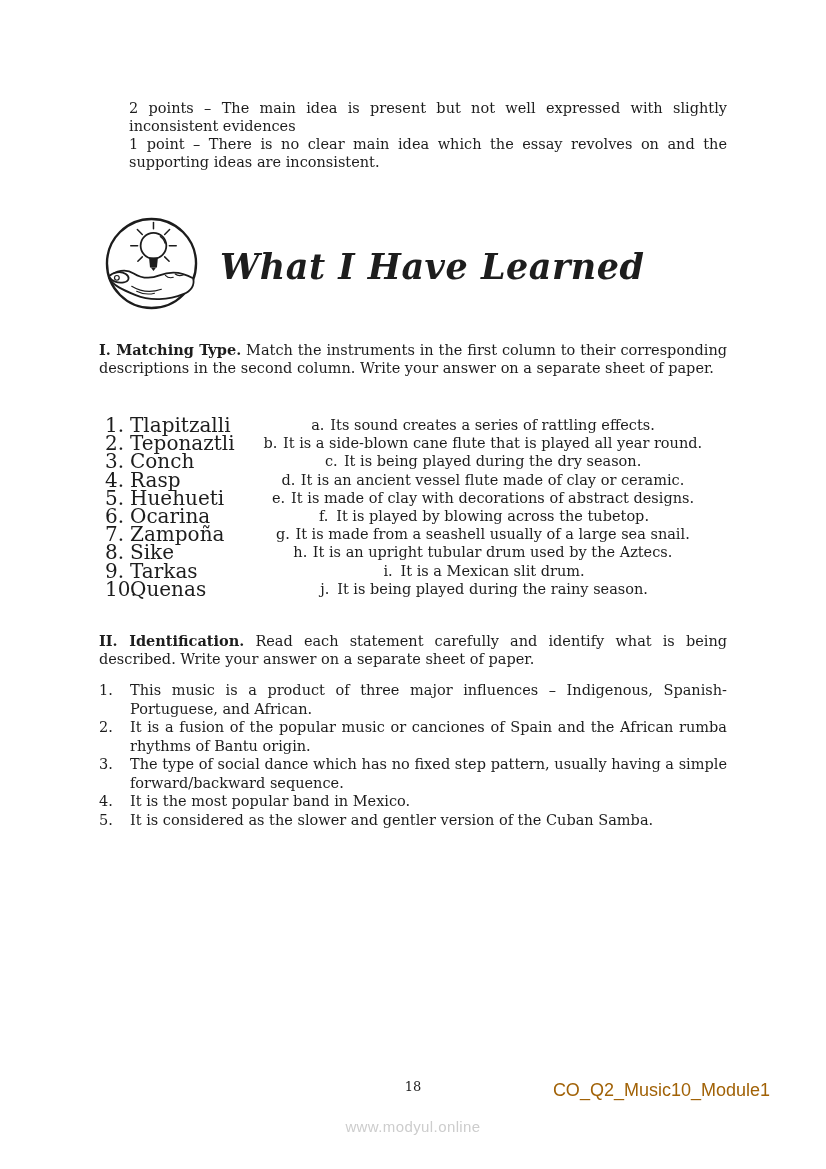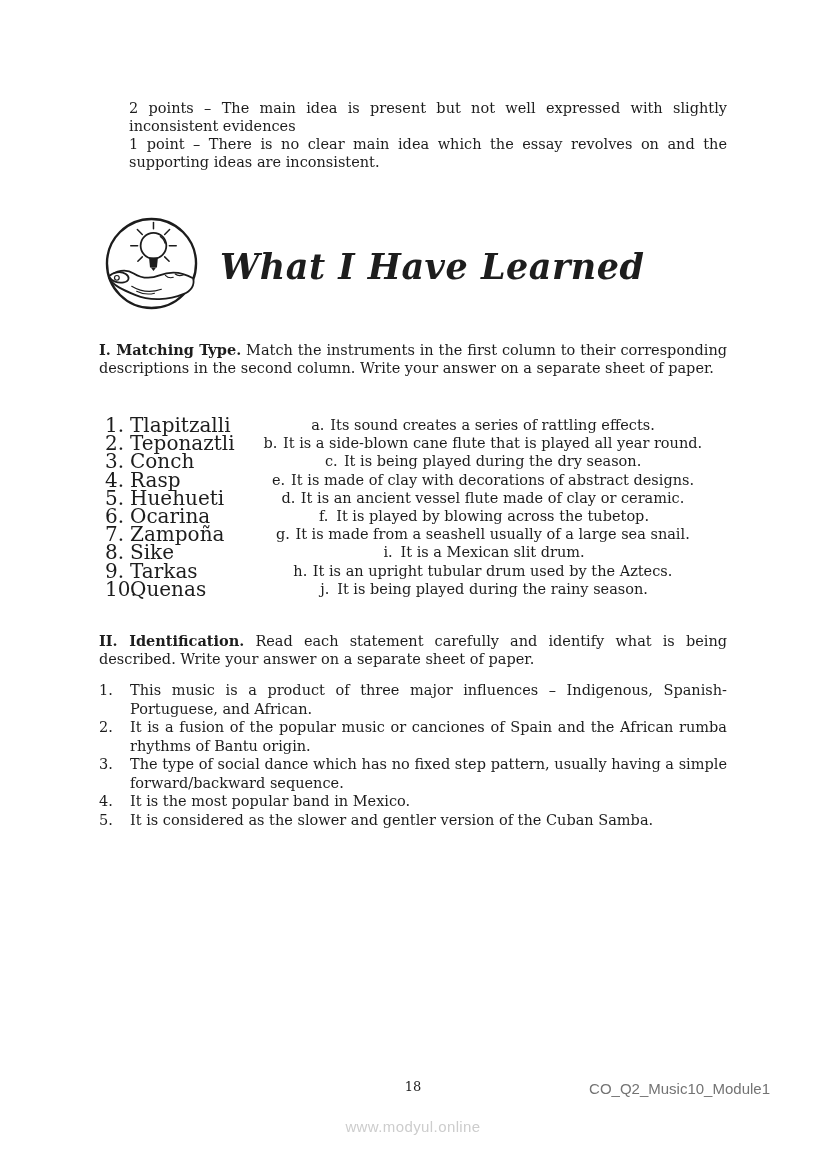--- a/index.html
+++ b/index.html
@@ -44,21 +44,21 @@
   }
   .ident-item { text-align: justify; padding-left: 31px; text-indent: -31px; }
   .ident-item .inum { display: inline-block; width: 31px; text-indent: 0; }
 
   .page-number {
     position: absolute; top: 1079px; left: 0; width: 826px;
     text-align: center; font-size: 13px;
   }
   .module-code {
     position: absolute; top: 1080px; right: 56px;
-    font-family: "Liberation Sans", sans-serif; font-size: 15px; color: #737373;
+    font-family: "Liberation Sans", sans-serif; font-size: 18px; color: #a16207;
   }
   .watermark {
     position: absolute; top: 1118px; left: 0; width: 826px; text-align: center;
     font-family: "Liberation Sans", sans-serif; font-size: 15px;
     color: #cdcdcd; letter-spacing: 0.4px;
   }
   .icon-stroke { stroke: #1c1c1c; fill: none; }
 </style>
 </head>
 <body>
@@ -115,26 +115,26 @@
     <div><span class="mnum">7.</span><span>Zampoña</span></div>
     <div><span class="mnum">8.</span><span>Sike</span></div>
     <div><span class="mnum">9.</span><span>Tarkas</span></div>
     <div><span class="mnum">10.</span><span>Quenas</span></div>
   </div>
 
   <div class="col-descriptions">
     <div><span class="mnum">a.</span><span>Its sound creates a series of rattling effects.</span></div>
     <div><span class="mnum">b.</span><span>It is a side-blown cane flute that is played all year round.</span></div>
     <div><span class="mnum">c.</span><span>It is being played during the dry season.</span></div>
+    <div><span class="mnum">d.</span><span>It is an ancient vessel flute made of clay or ceramic.</span></div>
     <div><span class="mnum">e.</span><span>It is made of clay with decorations of abstract designs.</span></div>
-    <div><span class="mnum">d.</span><span>It is an ancient vessel flute made of clay or ceramic.</span></div>
     <div><span class="mnum">f.</span><span>It is played by blowing across the tubetop.</span></div>
     <div><span class="mnum">g.</span><span>It is made from a seashell usually of a large sea snail.</span></div>
+    <div><span class="mnum">h.</span><span>It is an upright tubular drum used by the Aztecs.</span></div>
     <div><span class="mnum">i.</span><span>It is a Mexican slit drum.</span></div>
-    <div><span class="mnum">h.</span><span>It is an upright tubular drum used by the Aztecs.</span></div>
     <div><span class="mnum">j.</span><span>It is being played during the rainy season.</span></div>
   </div>
 
   <p class="para sec sec-identification"><b class="lbl">II. Identification.</b> <span>Read each statement carefully and identify what is being described. Write your answer on a separate sheet of paper.</span></p>
 
   <div class="ident">
     <div class="ident-item"><span class="inum">1.</span><span>This music is a product of three major influences – Indigenous, Spanish-Portuguese, and African.</span></div>
     <div class="ident-item"><span class="inum">2.</span><span>It is a fusion of the popular music or canciones of Spain and the African rumba rhythms of Bantu origin.</span></div>
     <div class="ident-item"><span class="inum">3.</span><span>The type of social dance which has no fixed step pattern, usually having a simple forward/backward sequence.</span></div>
     <div class="ident-item"><span class="inum">4.</span><span>It is the most popular band in Mexico.</span></div>

